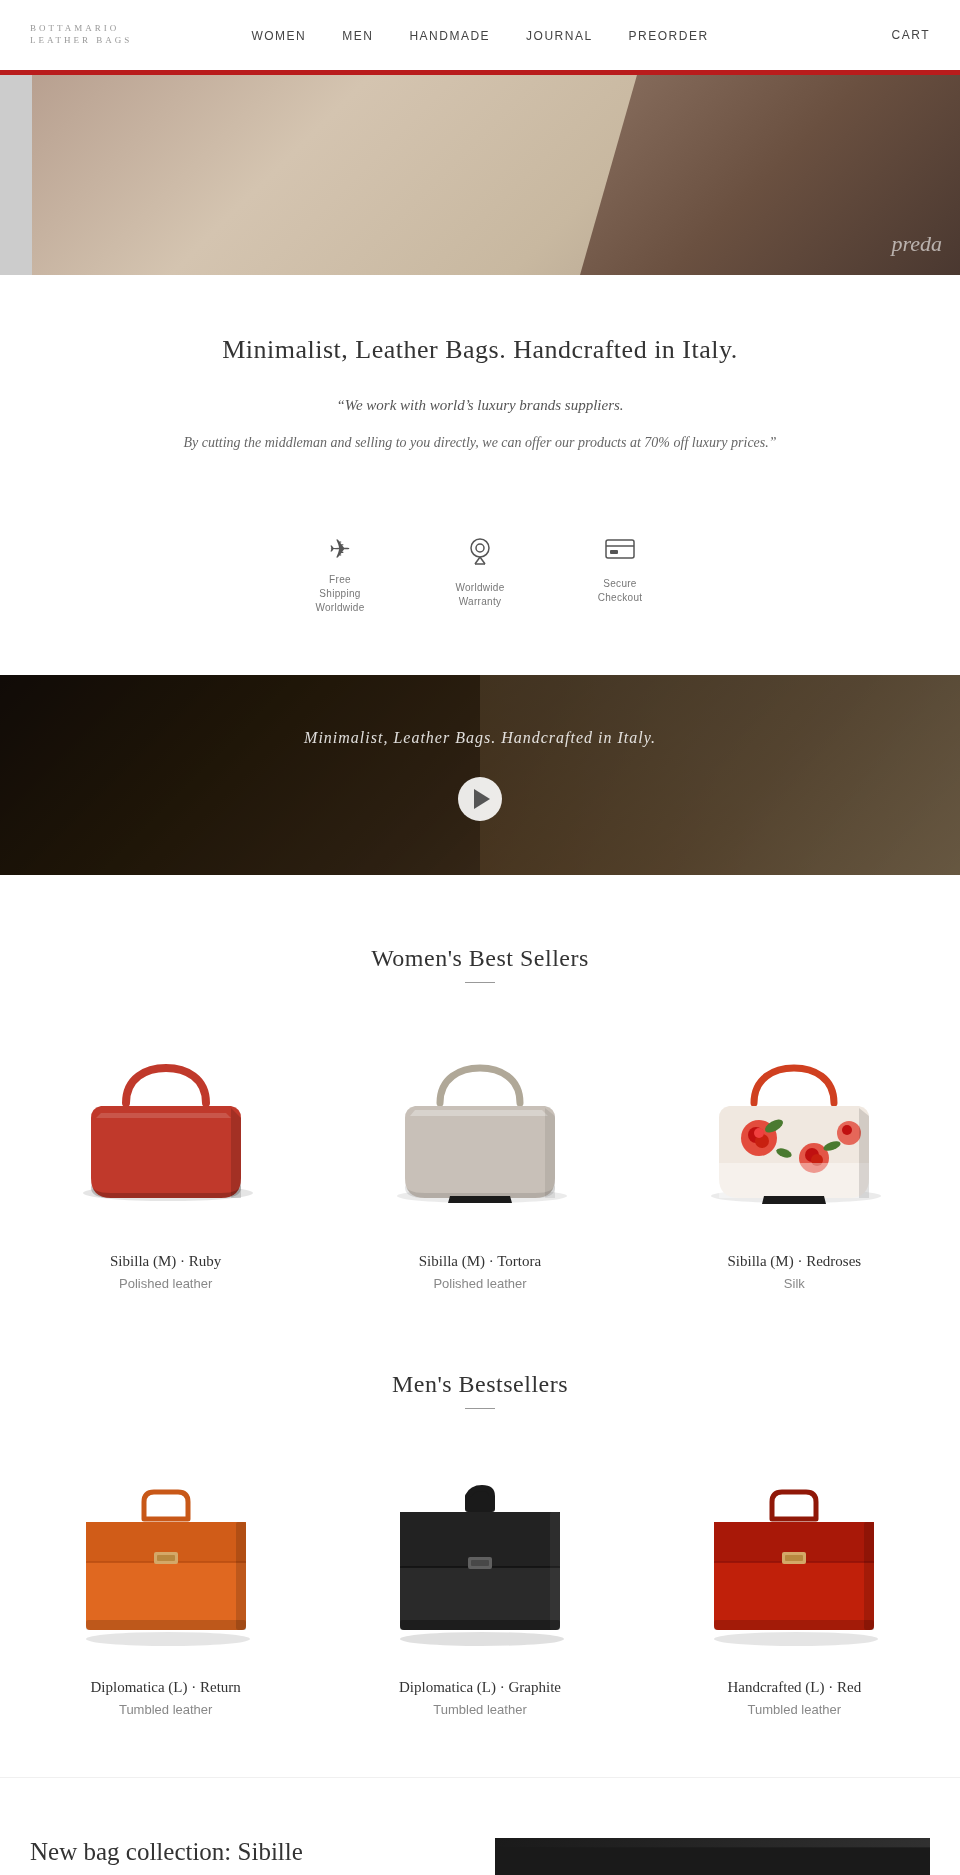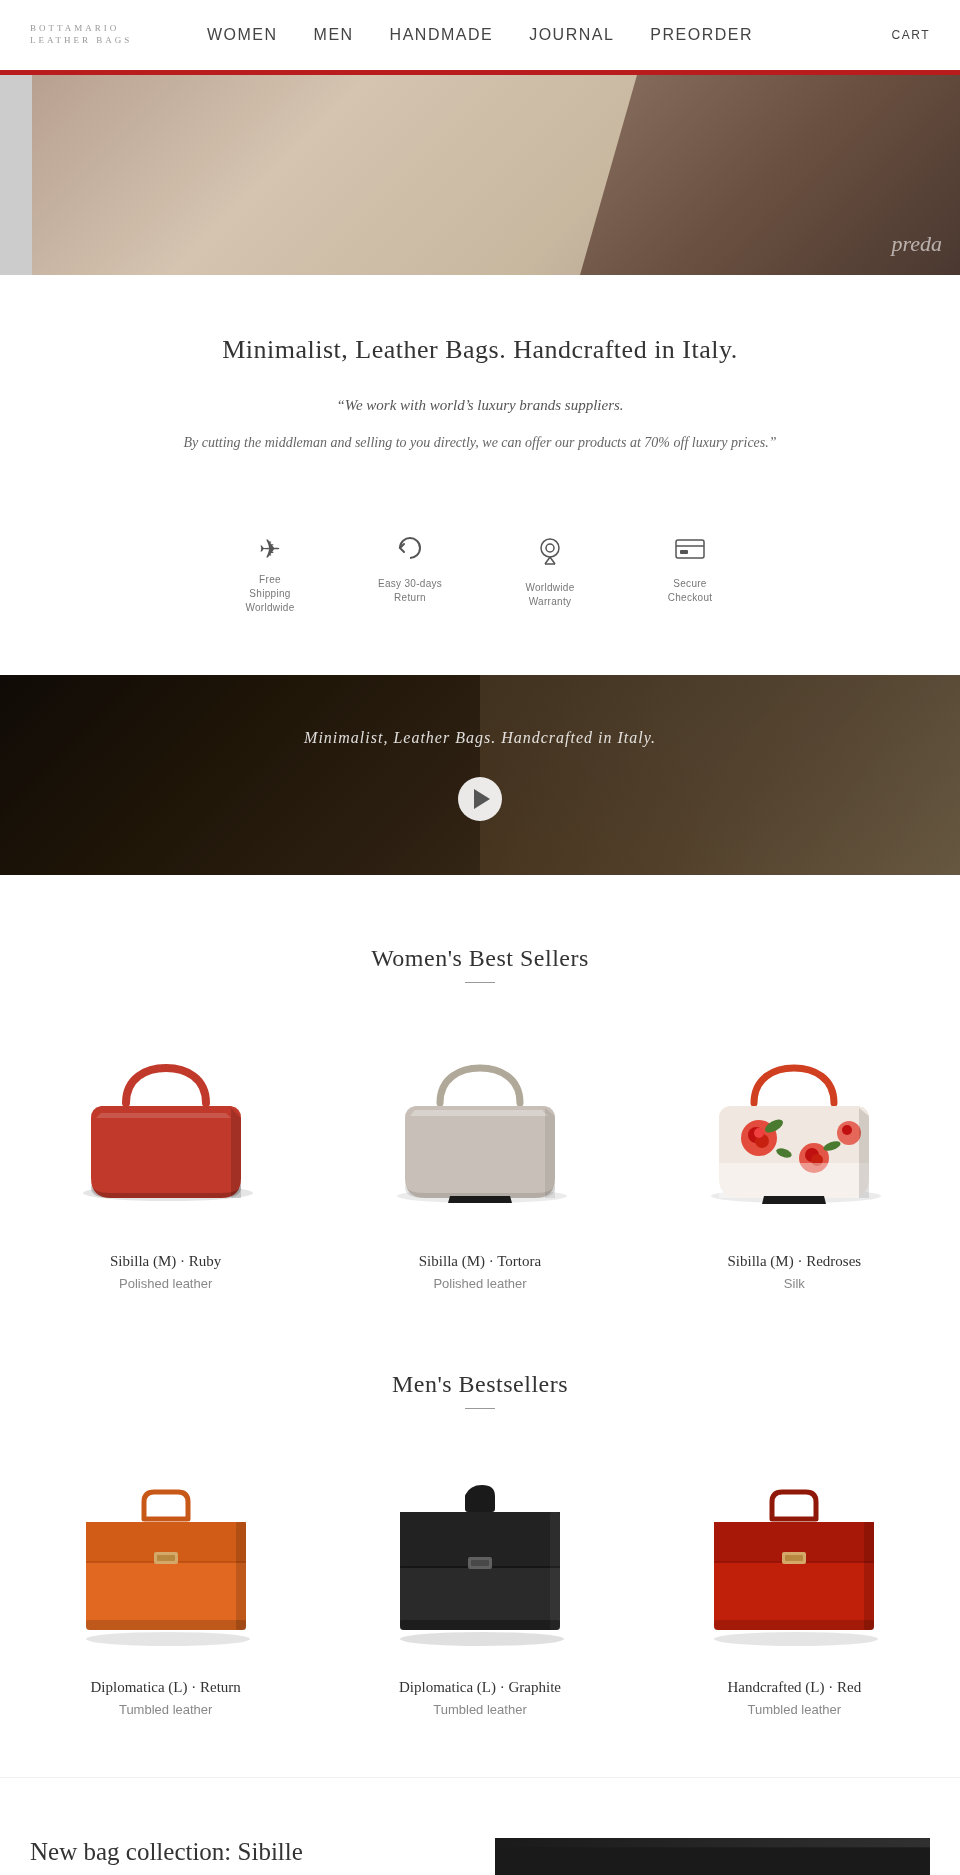--- a/index.html
+++ b/index.html
@@ -27,21 +27,21 @@
     }
     .nav-logo span { display: block; font-size: 9px; letter-spacing: 3px; color: #999; }
     .nav-links {
       display: flex;
       gap: 36px;
       list-style: none;
     }
     .nav-links li a {
       text-decoration: none;
       font-family: Arial, sans-serif;
-      font-size: 16px;
+      font-size: 12px;
       letter-spacing: 1.5px;
       text-transform: uppercase;
       color: #444;
     }
     .nav-cart {
       position: absolute;
       right: 30px;
       font-family: Arial, sans-serif;
       font-size: 12px;
       letter-spacing: 1.5px;
@@ -304,29 +304,20 @@
   <p class="tagline-quote2">By cutting the middleman and selling to you directly, we can offer our products at 70% off luxury prices.”</p>
 </section>
 
 <div class="features">
   <div class="feature-item">
     <div class="feature-icon">✈</div>
     <div class="feature-label">Free<br>Shipping<br>Worldwide</div>
   </div>
   <div class="feature-item">
     <div class="feature-icon">
-      <svg width="32" height="28" viewBox="0 0 32 28">
-        <path d="M6 14 C6 8 11 4 16 4 C21 4 26 8 26 14 C26 20 21 24 16 24" stroke="#555" stroke-width="2" fill="none"></path>
-        <path d="M10 10 L6 14 L10 18" stroke="#555" stroke-width="2" fill="none" stroke-linecap="round"></path>
-      </svg>
-    </div>
-    <div class="feature-label">Easy 30-days<br>Return</div>
-  </div>
-  <div class="feature-item">
-    <div class="feature-icon">
       <svg width="32" height="32" viewBox="0 0 32 32">
         <circle cx="16" cy="14" r="9" stroke="#555" stroke-width="1.5" fill="none"></circle>
         <circle cx="16" cy="14" r="4" stroke="#555" stroke-width="1.5" fill="none"></circle>
         <line x1="16" y1="23" x2="11" y2="30" stroke="#555" stroke-width="1.5"></line>
         <line x1="16" y1="23" x2="21" y2="30" stroke="#555" stroke-width="1.5"></line>
         <line x1="11" y1="30" x2="21" y2="30" stroke="#555" stroke-width="1.5"></line>
       </svg>
     </div>
     <div class="feature-label">Worldwide<br>Warranty</div>
   </div>

